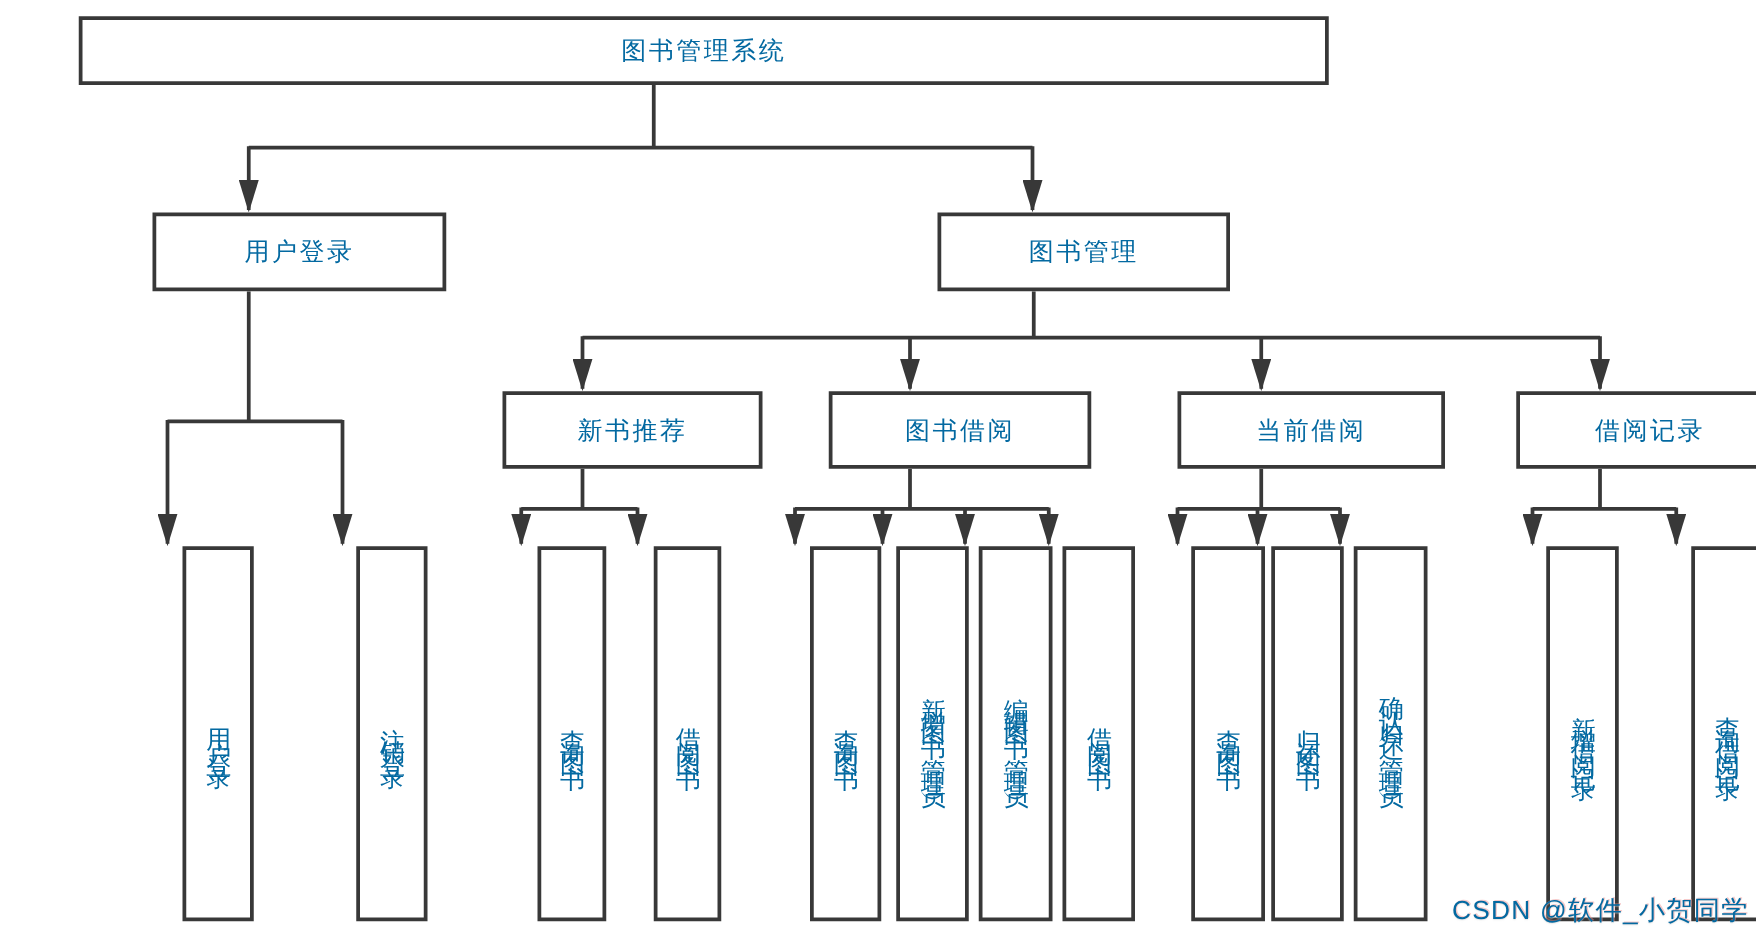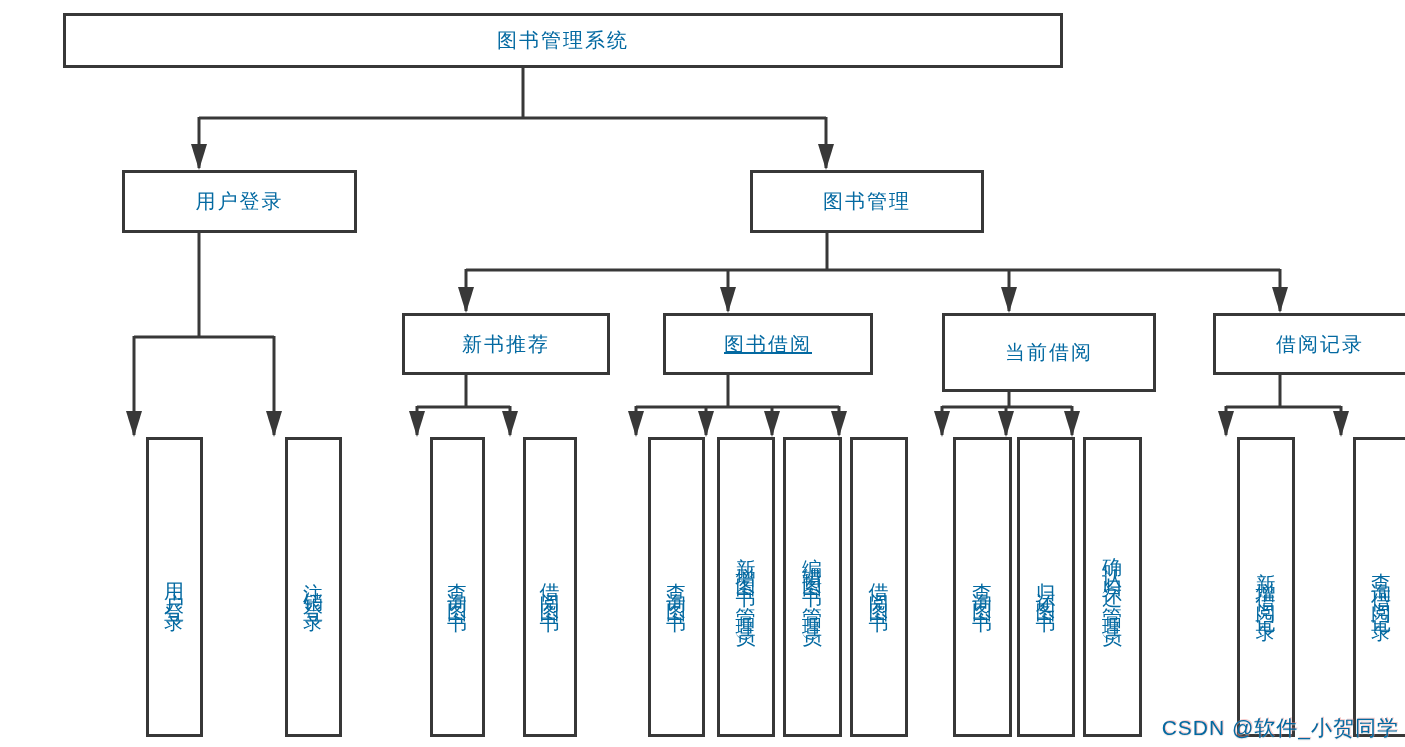--- a/index.html
+++ b/index.html
@@ -97,24 +97,24 @@
   <div class="box hbox" style="left:82px;top:170px;width:235px;height:63px;">
     <span>用户登录</span>
   </div>
   <div class="box hbox" style="left:710px;top:170px;width:234px;height:63px;">
     <span>图书管理</span>
   </div>
 
   <div class="box hbox" style="left:362px;top:313px;width:208px;height:62px;">
     <span>新书推荐</span>
   </div>
-  <div class="box hbox" style="left:623px;top:313px;width:210px;height:62px;text-decoration:underline;">
+  <div class="box hbox" style="left:623px;top:313px;width:210px;height:62px;">
     <span>图书借阅</span>
   </div>
-  <div class="box hbox" style="left:902px;top:313px;width:214px;height:79px;">
+  <div class="box hbox" style="left:902px;top:313px;width:214px;height:62px;">
     <span>当前借阅</span>
   </div>
   <div class="box hbox" style="left:1173px;top:313px;width:214px;height:62px;font-family:Liberation Mono, monospace;">
     <span>借阅记录</span>
   </div>
 
   <div class="box vbox" style="left:106px;top:437px;width:57px;height:300px;">
     <span>用户登录</span>
   </div>
   <div class="box vbox" style="left:245px;top:437px;width:57px;height:300px;">

